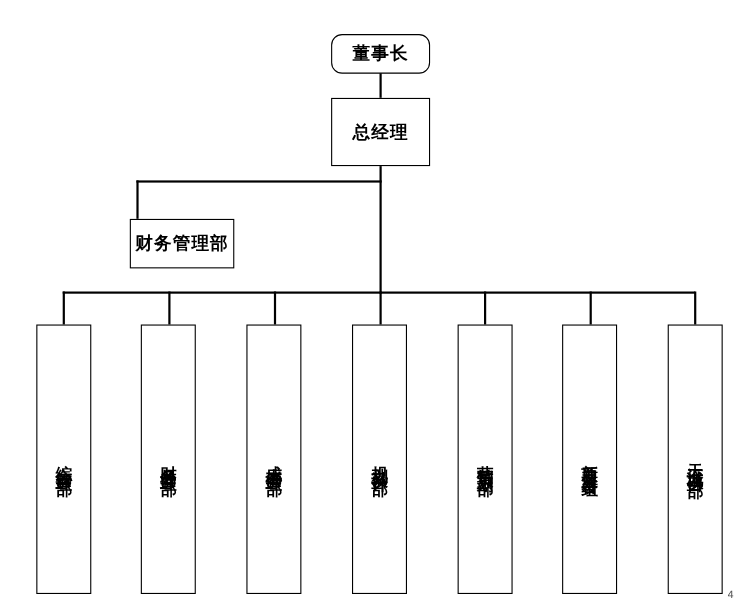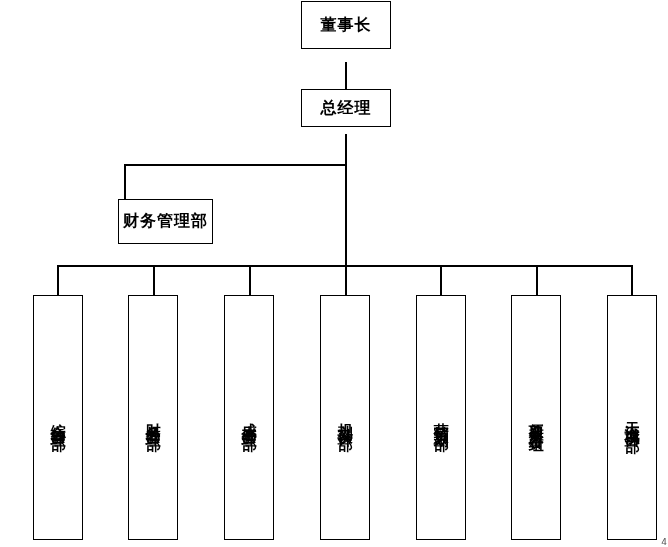--- a/index.html
+++ b/index.html
@@ -55,27 +55,27 @@
     font-size: 9px;
     color: #555555;
     z-index: 3;
   }
 </style>
 </head>
 <body>
 
 <div id="canvas">
 
-  <div class="node node-top" style="left:301px; top:1px; width:90px; height:48px;">
+  <div class="node node-top" style="left:301px; top:31px; width:90px; height:36px;border-radius:10px;">
     <span>董事长</span>
   </div>
 
   <div class="line line-v" style="left:345px; top:62px; height:27px;"></div>
 
-  <div class="node node-top" style="left:301px; top:89px; width:90px; height:38px;">
+  <div class="node node-top" style="left:301px; top:89px; width:90px; height:62px;">
     <span>总经理</span>
   </div>
 
   <div class="line line-v" style="left:345px; top:134px; height:133px;"></div>
 
   <div class="line line-h" style="left:124px; top:164px; width:223px;"></div>
   <div class="line line-v" style="left:124px; top:164px; height:35px;"></div>
 
   <div class="node node-top" style="left:118px; top:199px; width:95px; height:45px;">
     <span>财务管理部</span>

